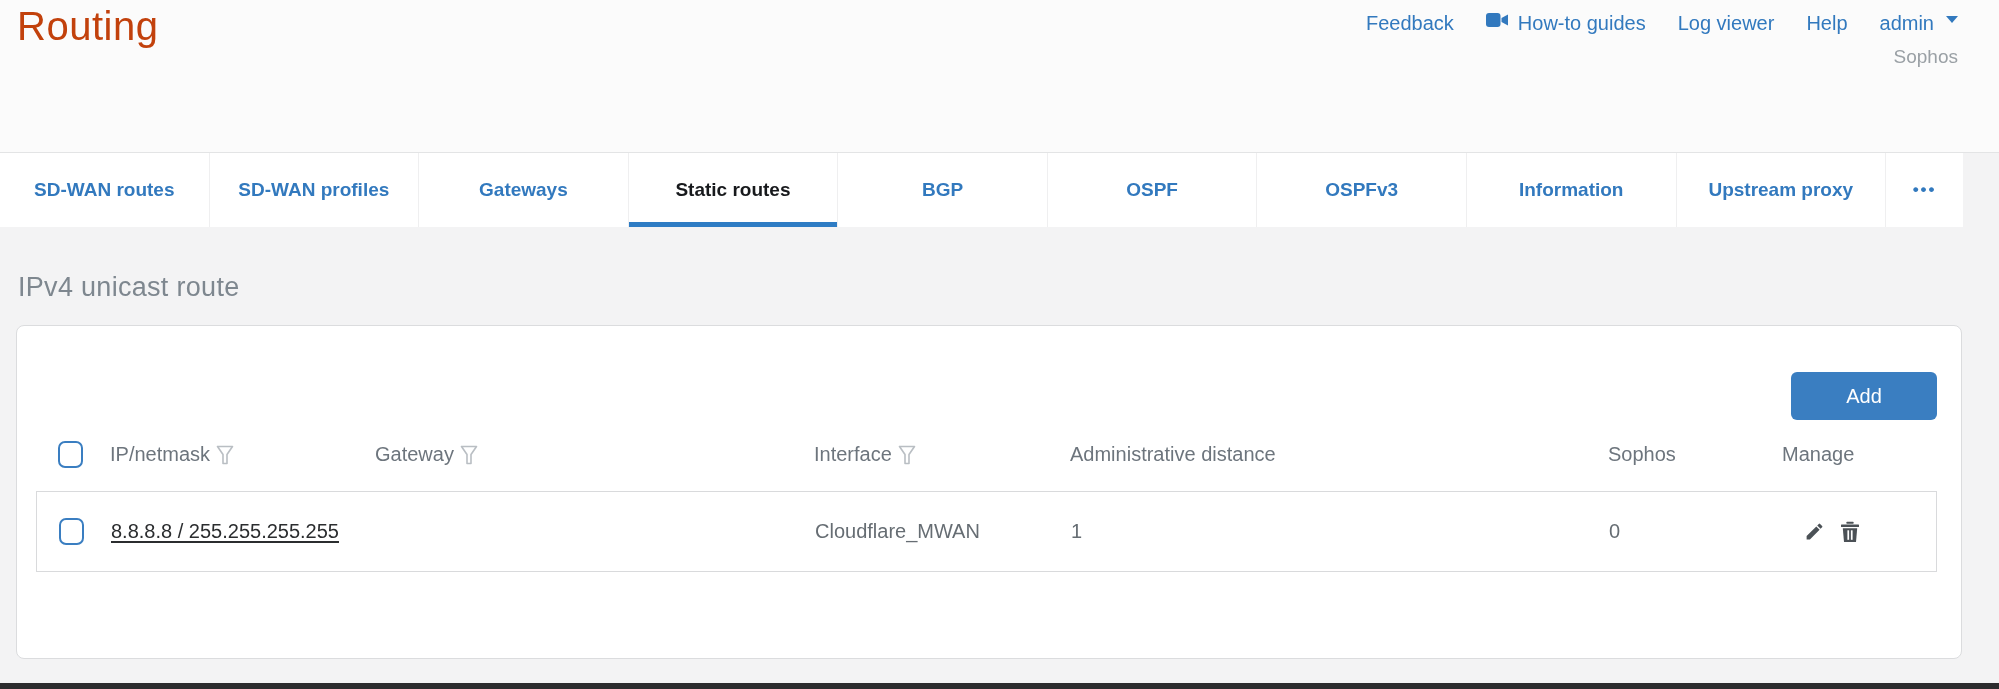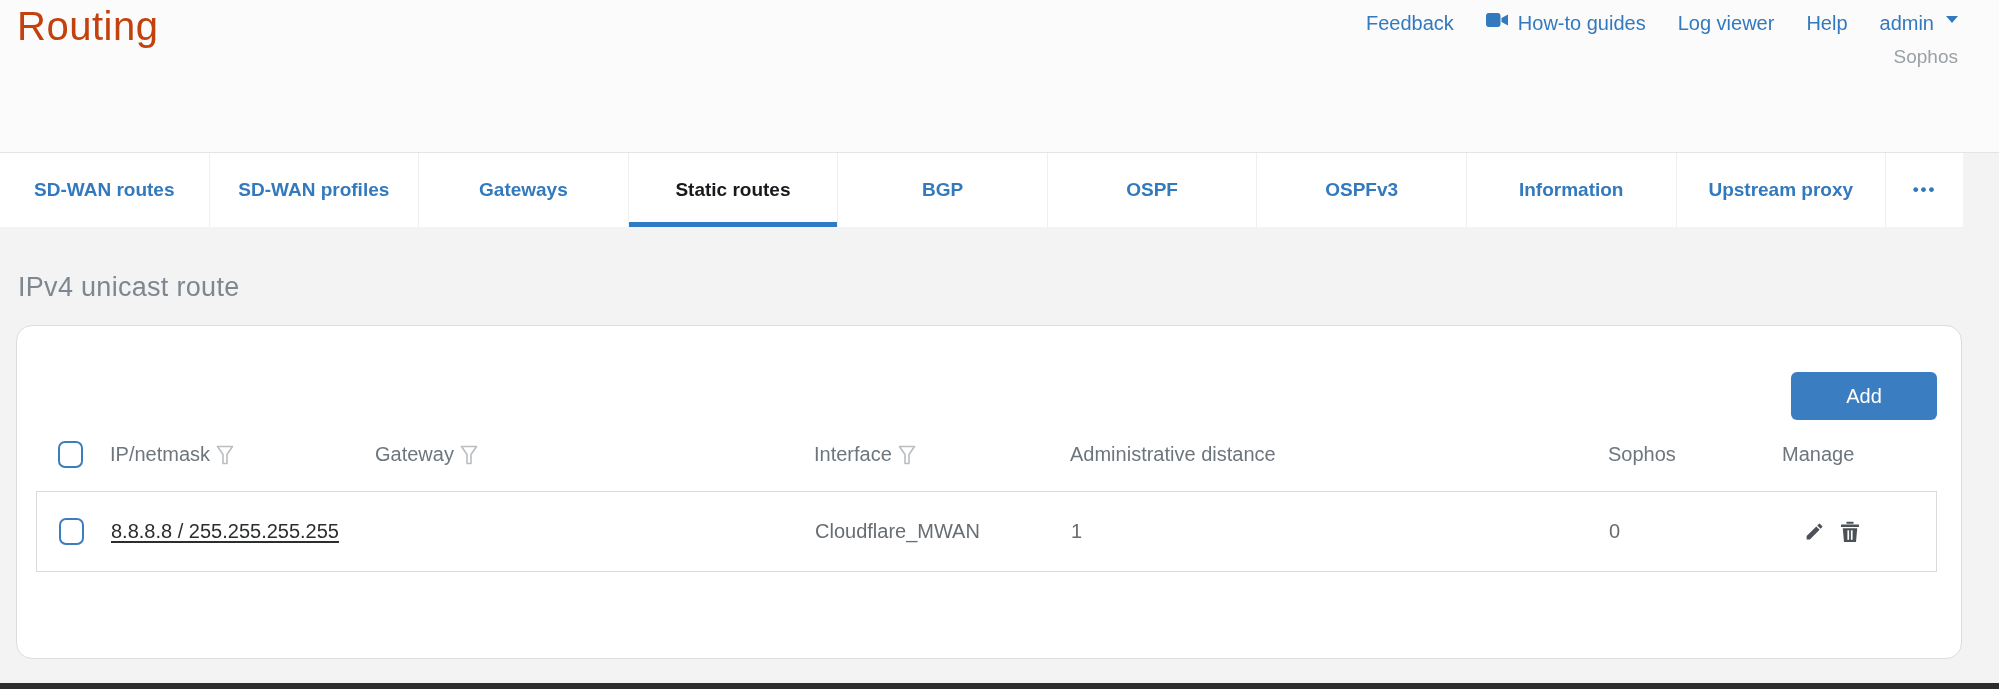--- a/index.html
+++ b/index.html
@@ -49,21 +49,21 @@
   .tab-overflow { flex: 0 0 78px; letter-spacing: 2px; font-size: 17px; }
 
   
   .content { padding: 0 16px; }
   .section-heading {
     margin: 45px 0 0 2px; font-size: 27px; font-weight: 400;
     color: #7e878f; letter-spacing: .3px; line-height: 31px;
   }
   .panel {
     margin-top: 22px; width: 1946px; height: 334px;
-    background: #ffffff; border: 1px solid #dbdcde; border-radius: 16px;
+    background: #ffffff; border: 1px solid #dbdcde; border-radius: 8px;
     padding: 46px 24px 0 19px;
   }
   .actions { display: flex; justify-content: flex-end; gap: 9px; }
   .btn {
     height: 48px; border-radius: 6px; font-size: 20px; cursor: pointer;
     display: flex; align-items: center; justify-content: center;
     font-family: inherit;
   }
   .btn-primary { width: 146px; background: var(--accent-btn, #3a7ec1); color: #ffffff; border: none; }
   .btn-secondary { width: 166px; background: #ffffff; color: #2e3133; border: 1px solid #c7c9cb; }

